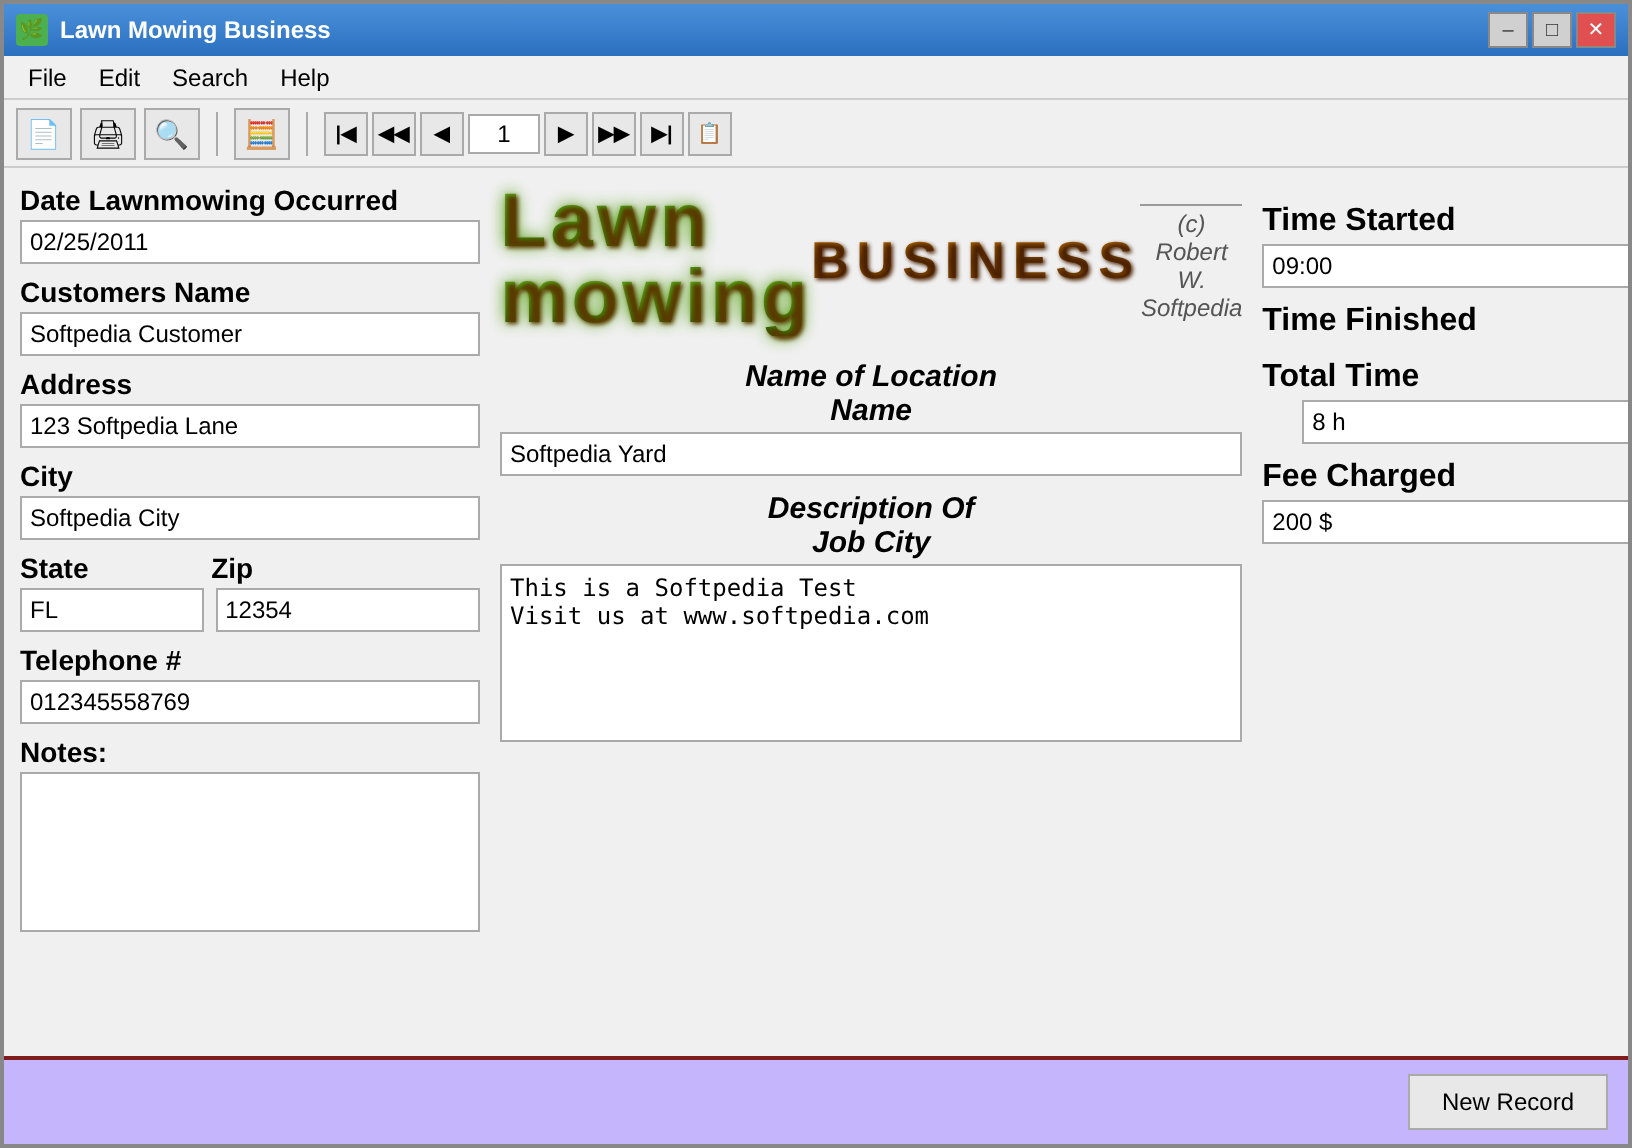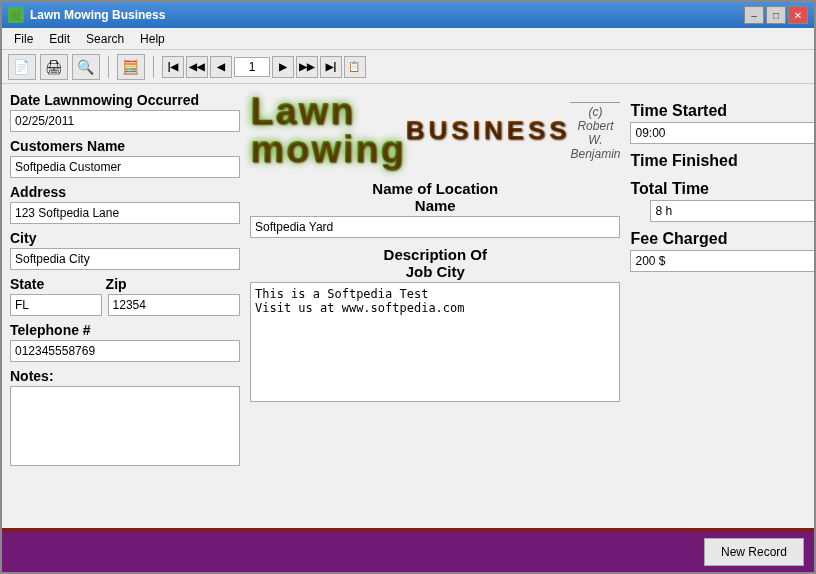--- a/index.html
+++ b/index.html
@@ -260,25 +260,26 @@
       flex-direction: column;
       gap: 8px;
     }
 
     .field-label-center {
       font-size: 15px;
       font-weight: bold;
       text-align: center;
       color: #000;
       margin-bottom: 2px;
+      font-style: italic;
     }
 
     .desc-textarea {
       width: 100%;
-      height: 120px;
+      height: 89px;
       border: 1px solid #aaa;
       background: white;
       font-size: 12px;
       padding: 4px;
       resize: none;
     }
 
     
     .right-col {
       width: 200px;
@@ -292,22 +293,22 @@
 
     .right-field-label {
       font-size: 16px;
       font-weight: bold;
       color: #000;
       margin-bottom: 2px;
     }
 
     
     .bottom-bar {
-      background: #701a75;
-      border-top: 4px solid #7f1d1d;
+      background: #c4b5fd;
+      border-top: 2px solid #7f1d1d;
       display: flex;
       justify-content: flex-end;
       align-items: center;
       padding: 6px 10px;
       height: 44px;
       flex-shrink: 0;
     }
 
     .new-record-btn {
       background: #e8e8e8;
@@ -406,21 +407,21 @@
       <div>
         <div class="field-label">Notes:</div>
         <textarea class="field-input" rows="4" style="height: 80px; width: 100%; resize: none;"></textarea>
       </div>
     </div>
 
     <div class="center-col">
       <div class="header-area">
         <div class="lawn-title">Lawn mowing</div>
         <div class="business-title">BUSINESS</div>
-        <div class="subtitle">(c) Robert W. Benjamin</div>
+        <div class="subtitle">(c) Robert W. Softpedia</div>
       </div>
 
       <div class="center-fields">
         <div>
           <div class="field-label-center">
             <span>Name of Location</span><br>
             <span>Name</span>
           </div>
           <input class="field-input" type="text" value="Softpedia Yard" style="width: 100%;">
         </div>

